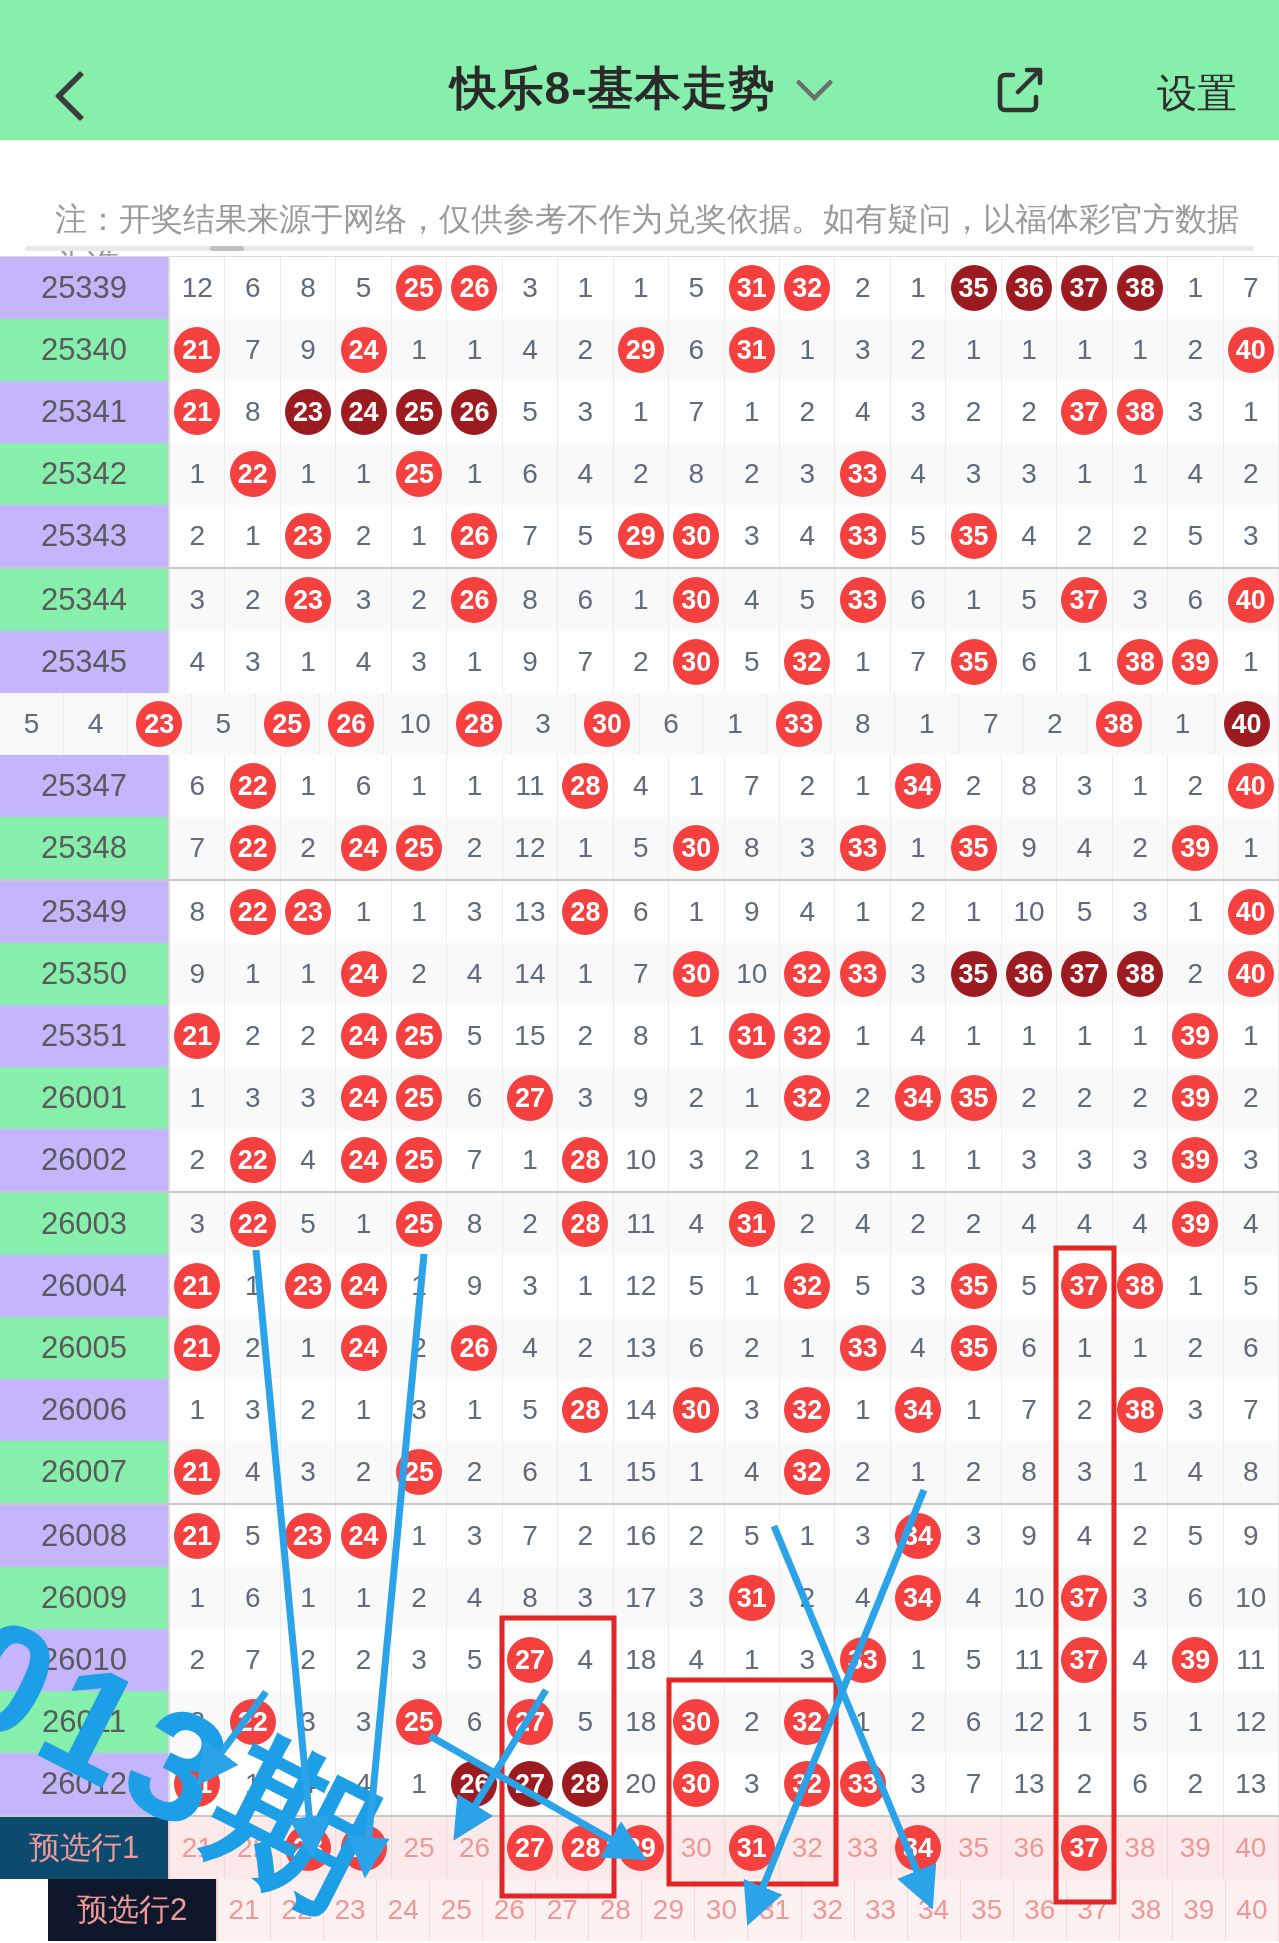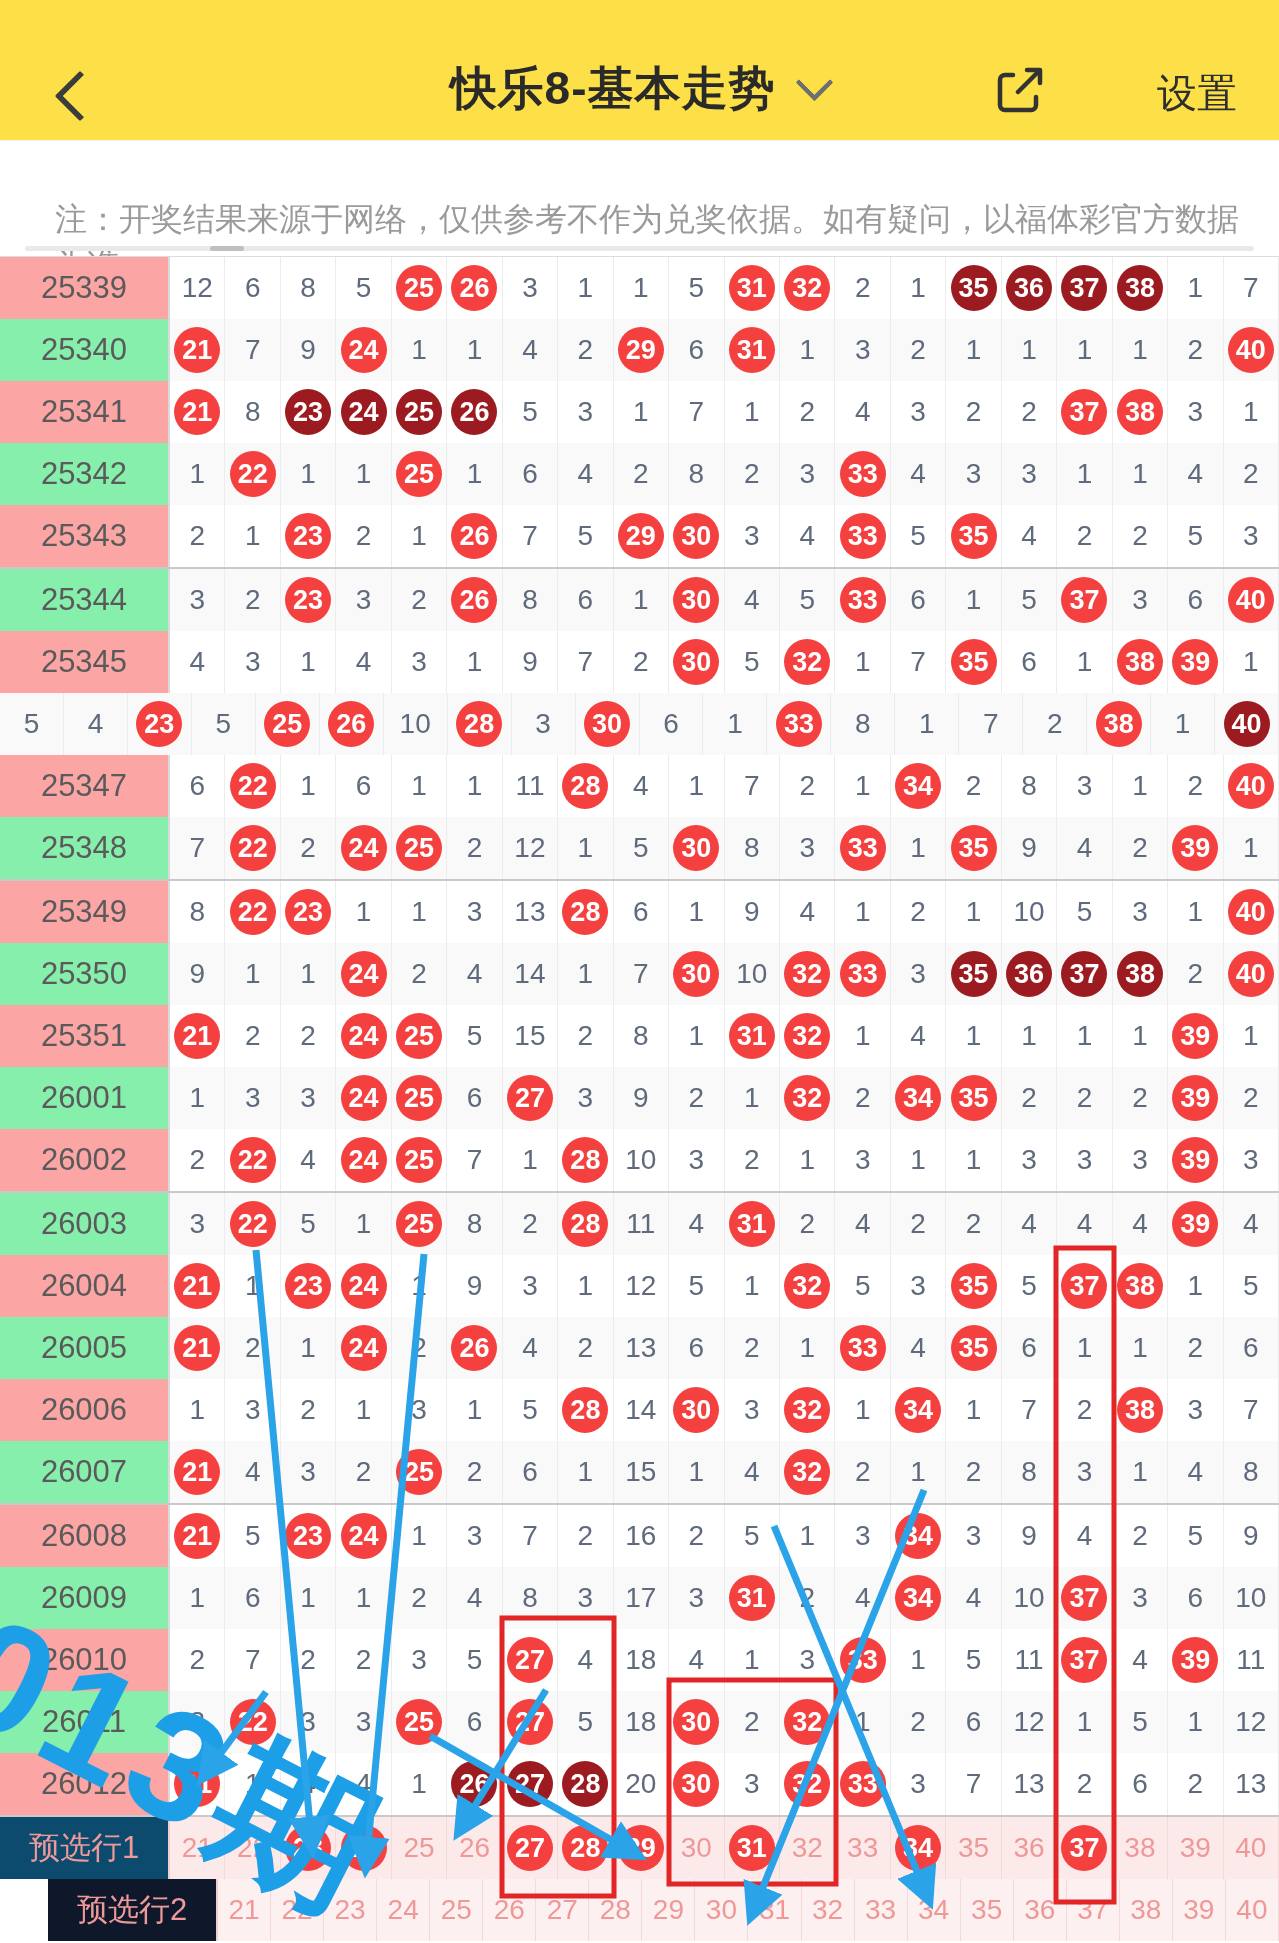--- a/index.html
+++ b/index.html
@@ -1,21 +1,21 @@
 <!DOCTYPE html>
 <html><head>
 <meta charset="utf-8">
 <style>
   html,body{margin:0;padding:0;background:#fff;}
   body{width:1279px;height:1943px;position:relative;overflow:hidden;
        font-family:"Liberation Sans","DejaVu Sans",sans-serif;}
   .screen{position:absolute;inset:0;background:#fff;}
 
   
-  .hdr{position:absolute;top:0;left:0;right:0;height:140px;background:#fde047;
+  .hdr{position:absolute;top:0;left:0;right:0;height:140px;background:#86efac;
        border-bottom:1px solid #f1f1f1;}
   .back{position:absolute;left:62px;top:78px;width:30px;height:30px;
         border-left:6px solid #3c3c3c;border-bottom:6px solid #3c3c3c;
         transform:rotate(45deg);border-radius:2px;}
   .titlegrp{position:absolute;left:0;right:0;top:58px;text-align:center;}
   .title{display:inline-block;font-size:46px;font-weight:bold;color:#2a2a2a;letter-spacing:1px;}
   .caret{display:inline-block;width:22px;height:22px;margin-left:26px;margin-bottom:8px;
          border-left:5px solid #6f6f6f;border-bottom:5px solid #6f6f6f;
          transform:rotate(-45deg);border-radius:2px;}
   .shareic{position:absolute;right:230px;top:62px;}
@@ -25,21 +25,21 @@
   .notice{position:absolute;top:198px;left:55px;right:20px;font-size:32px;color:#9a9a9a;}
   .scrolltrack{position:absolute;top:246px;left:25px;width:1229px;height:5px;
                background:#e9e9e9;border-radius:3px;}
   .scrollthumb{position:absolute;left:185px;top:0;width:34px;height:5px;
                background:#bfbfbf;border-radius:3px;}
 
   
   .table{position:absolute;top:256px;left:0;right:0;border-top:1px solid #dcdcdc;}
   .row{display:flex;height:62px;}
   .plabel{width:170px;flex:0 0 170px;display:flex;align-items:center;justify-content:center;
-          font-size:31px;color:#5a5a5a;background:#fca5a5;border-right:2px solid #dadada;
+          font-size:31px;color:#5a5a5a;background:#c4b5fd;border-right:2px solid #dadada;
           box-sizing:border-box;}
   .cell{flex:1;display:flex;align-items:center;justify-content:center;height:100%;
         border-right:1px solid #ececec;box-sizing:border-box;
         font-size:28px;color:#5f6a7c;background:#fff;}
   .row.stripe .cell{background:#f9f9f9;}
   .row.stripe .plabel{background:#86efac;}
   .ball{width:46px;height:46px;border-radius:50%;background:#f54040;color:#fff;
         display:flex;align-items:center;justify-content:center;
         font-size:27px;font-weight:bold;flex:0 0 auto;}
   .ball.repeat{background:#9b1b20;}

